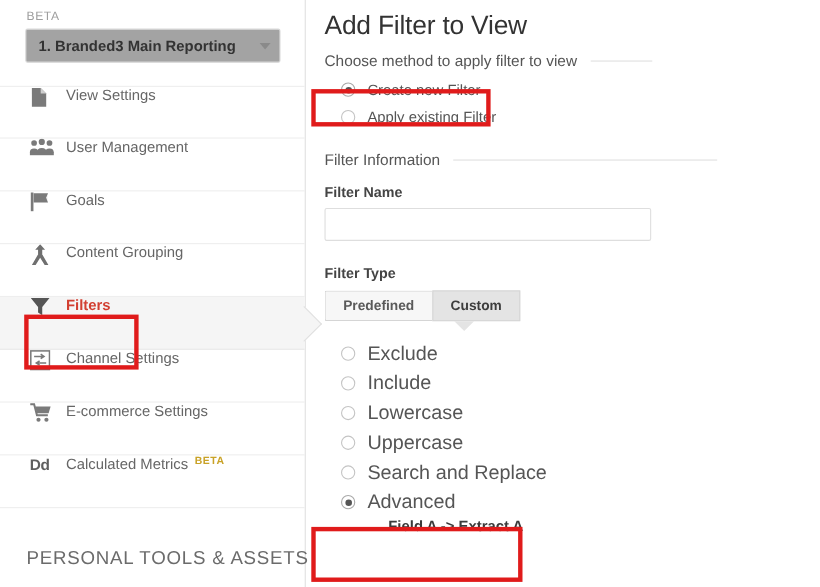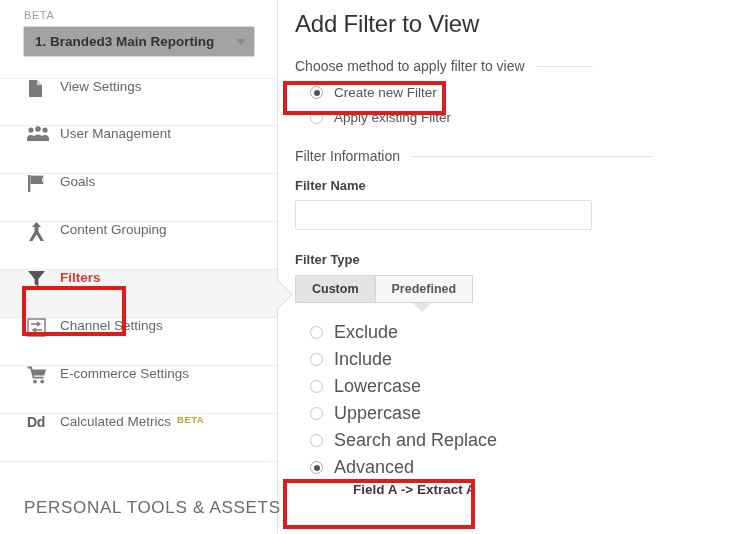--- a/index.html
+++ b/index.html
@@ -159,21 +159,21 @@
     font-size: 24px;
     color: #333;
     font-weight: normal;
     margin: 10px 0 0 0;
     padding: 0;
     letter-spacing: -0.2px;
   }
   .section-head {
     display: flex;
     align-items: center;
-    margin-top: 20px;
+    margin-top: 9px;
   }
   .section-head .sh-text {
     font-size: 14px;
     color: #555;
     white-space: nowrap;
   }
   .section-head .sh-rule {
     height: 1px;
     background: #e0e0e0;
     margin-left: 12px;
@@ -427,25 +427,25 @@
       <span class="sh-text">Filter Information</span>
       <span class="sh-rule long"></span>
     </div>
 
     <div class="field-label">Filter Name</div>
     <input class="text-input" type="text" value="" style="">
 
     <div class="field-label" style="margin-top:22px;">Filter Type</div>
 
     <div class="tabs">
+      <div class="tab">
+        <span>Predefined</span>
+      </div>
       <div class="tab selected">
         <span>Custom</span>
-      </div>
-      <div class="tab">
-        <span>Predefined</span>
       </div>
       <span class="tab-pointer"></span>
     </div>
 
     <div class="opt-list">
 
       <div class="opt-row">
         <span class="radio"></span>
         <span class="radio-label">Exclude</span>
       </div>

